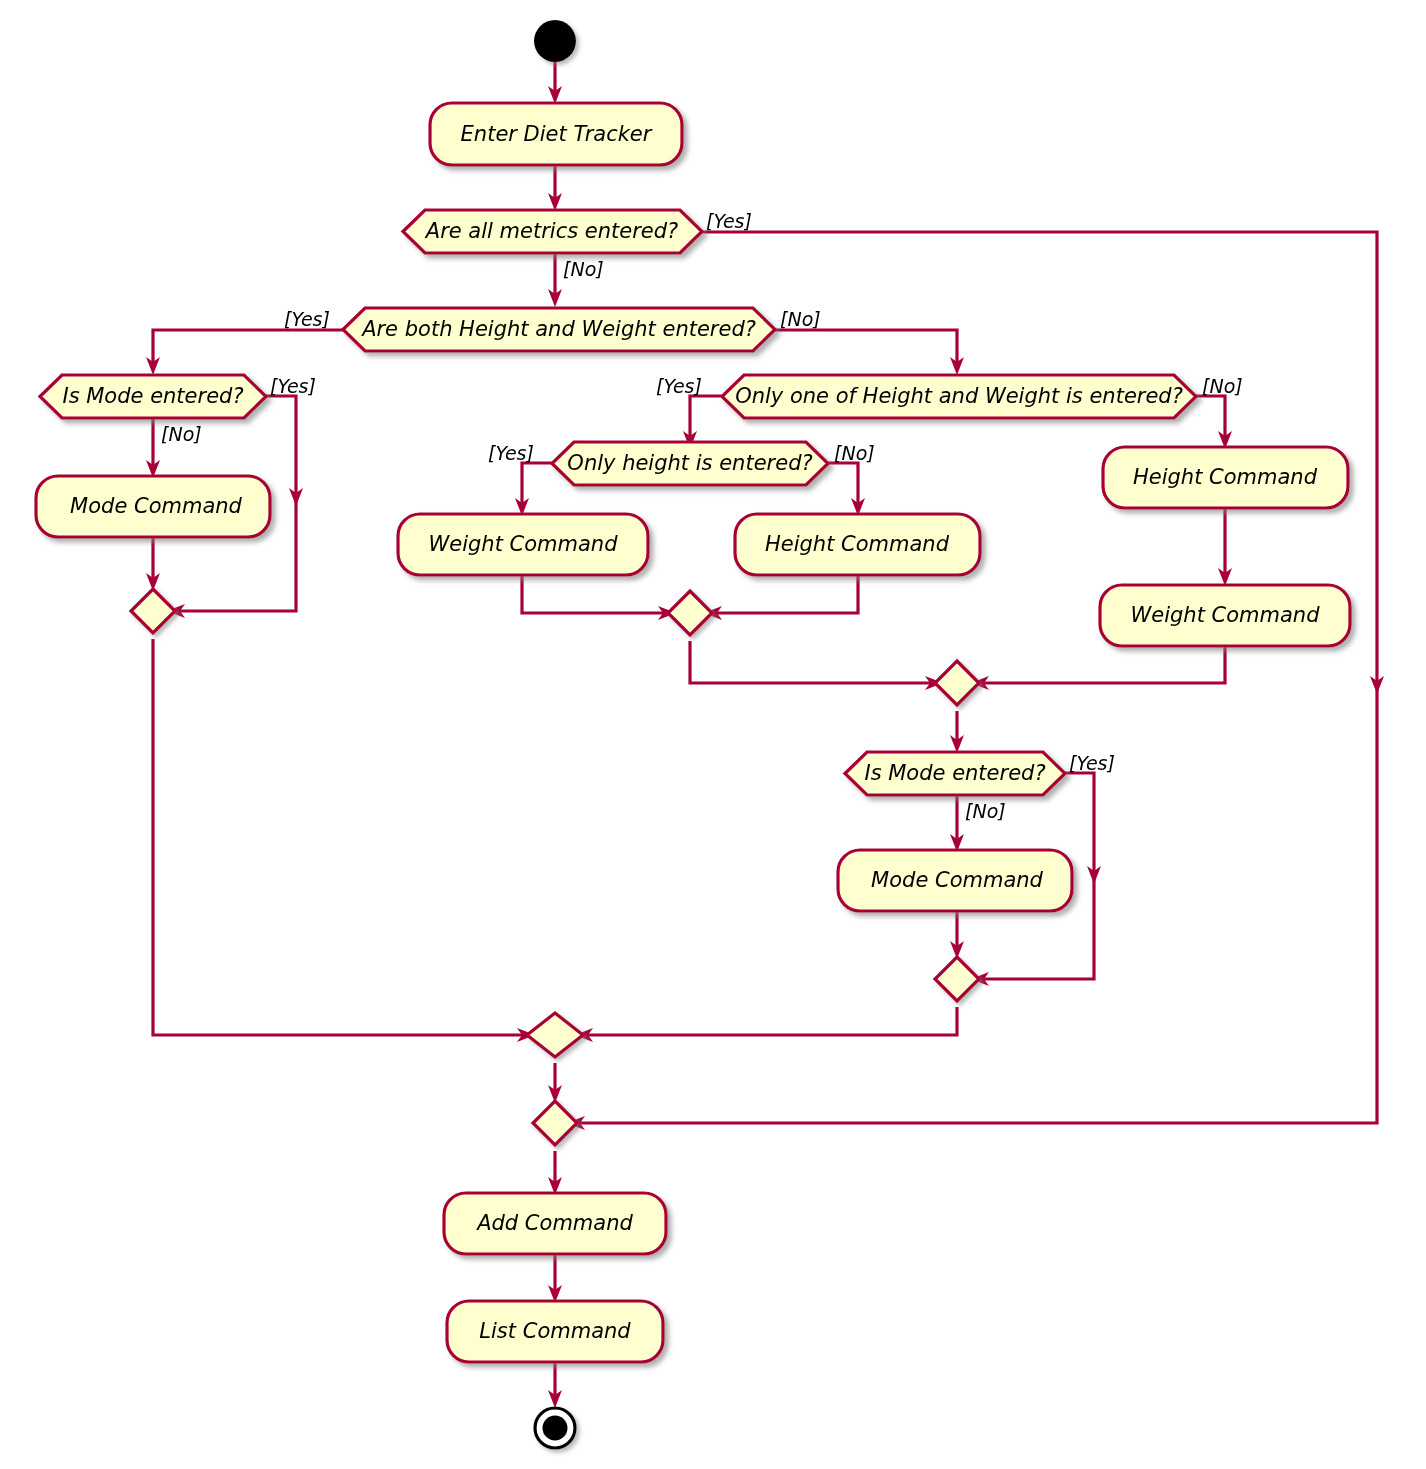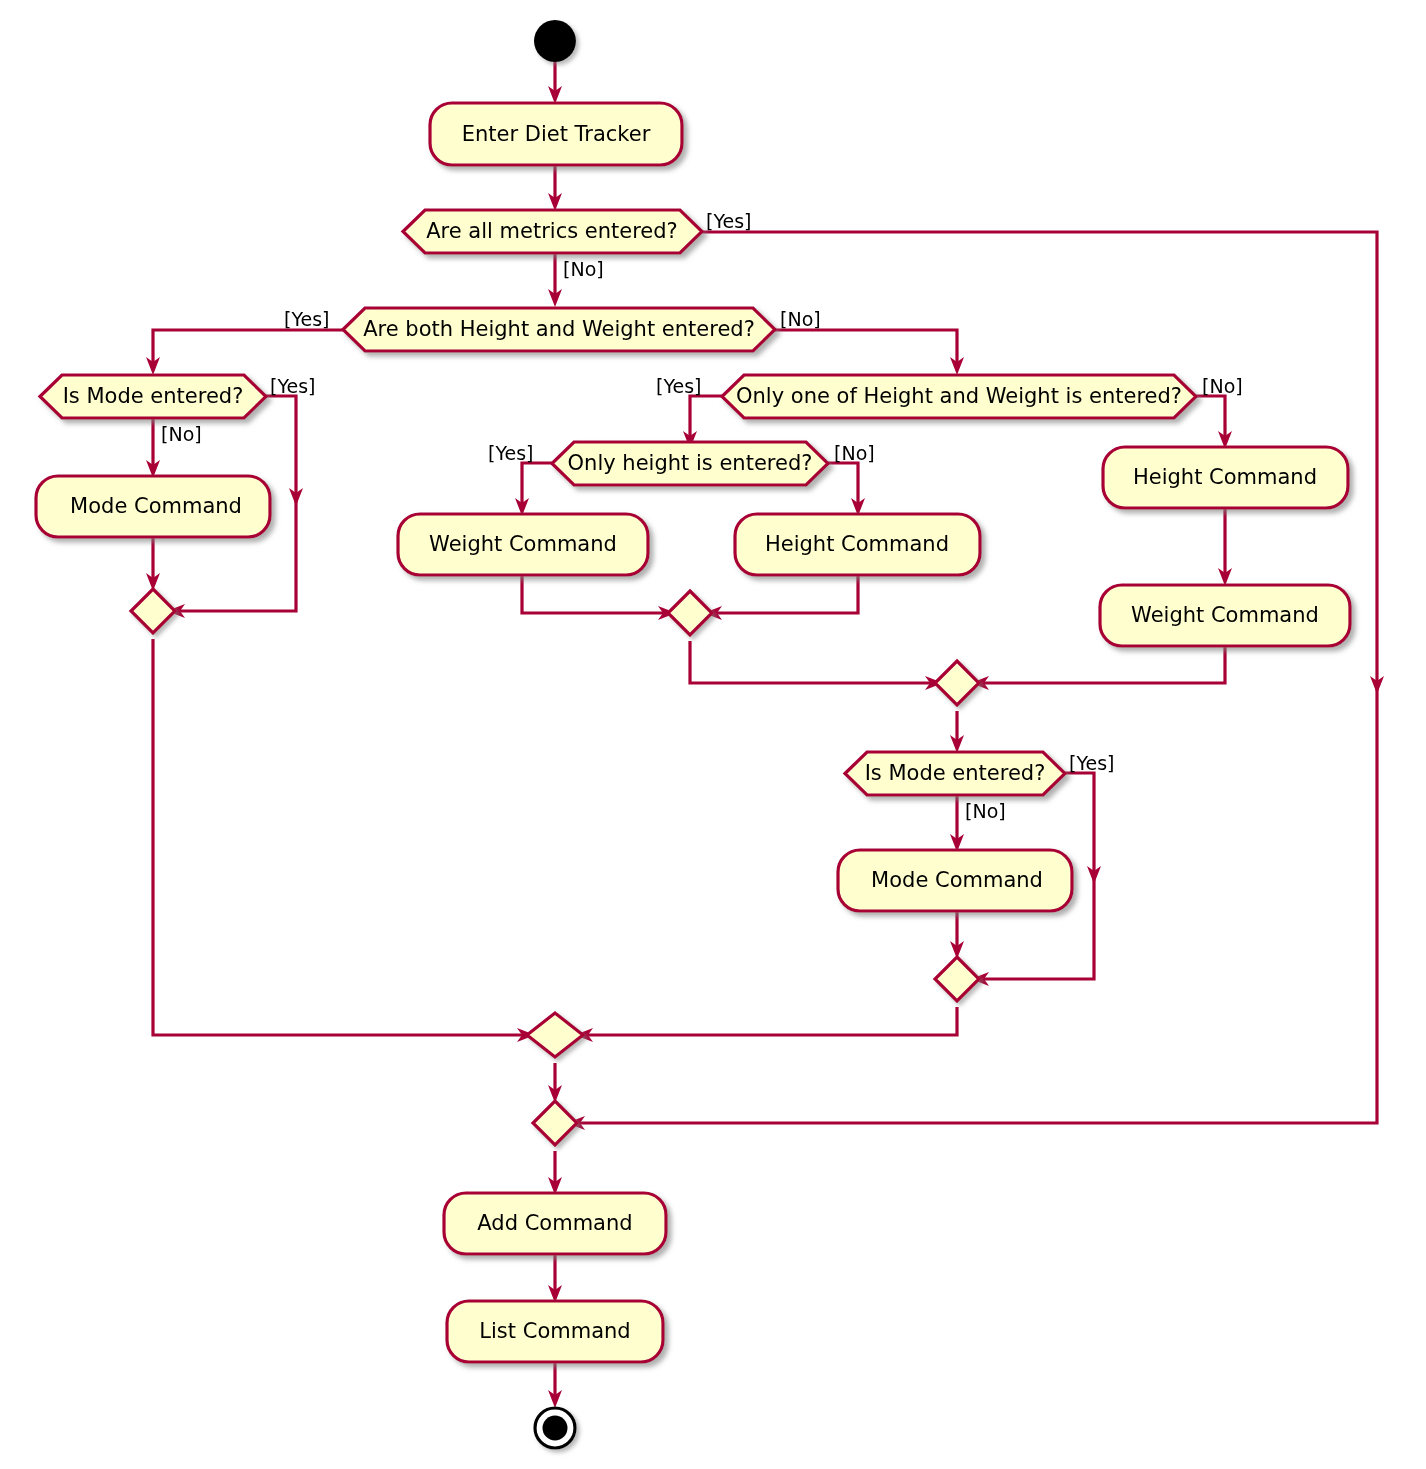--- a/index.html
+++ b/index.html
@@ -1,17 +1,17 @@
 <!DOCTYPE html>
 <html><head>
 <meta charset="utf-8">
 <style>
   html,body{margin:0;padding:0;background:#ffffff;}
   body{width:1426px;height:1469px;font-family:"DejaVu Sans",sans-serif;overflow:hidden;}
-  #canvas{position:relative;width:1426px;height:1469px;}
+  #canvas{position:relative;width:1426px;height:1469px;font-style:italic;}
   svg{display:block;}
   .nodetext{font-family:"DejaVu Sans",sans-serif;font-size:21px;fill:#000000;dominant-baseline:middle;text-anchor:middle;}
   .guardtext{font-family:"DejaVu Sans",sans-serif;font-size:19px;fill:#000000;dominant-baseline:middle;}
   .shape{fill:#FEFECE;stroke:#A80036;stroke-width:3.2;}
   .edge{stroke:#A80036;stroke-width:3.2;fill:none;}
   .arrowfill{fill:#A80036;}
   .startdot{fill:#000000;stroke:none;}
   .endring{fill:#ffffff;stroke:#000000;stroke-width:3.2;}
 </style>
 </head>

